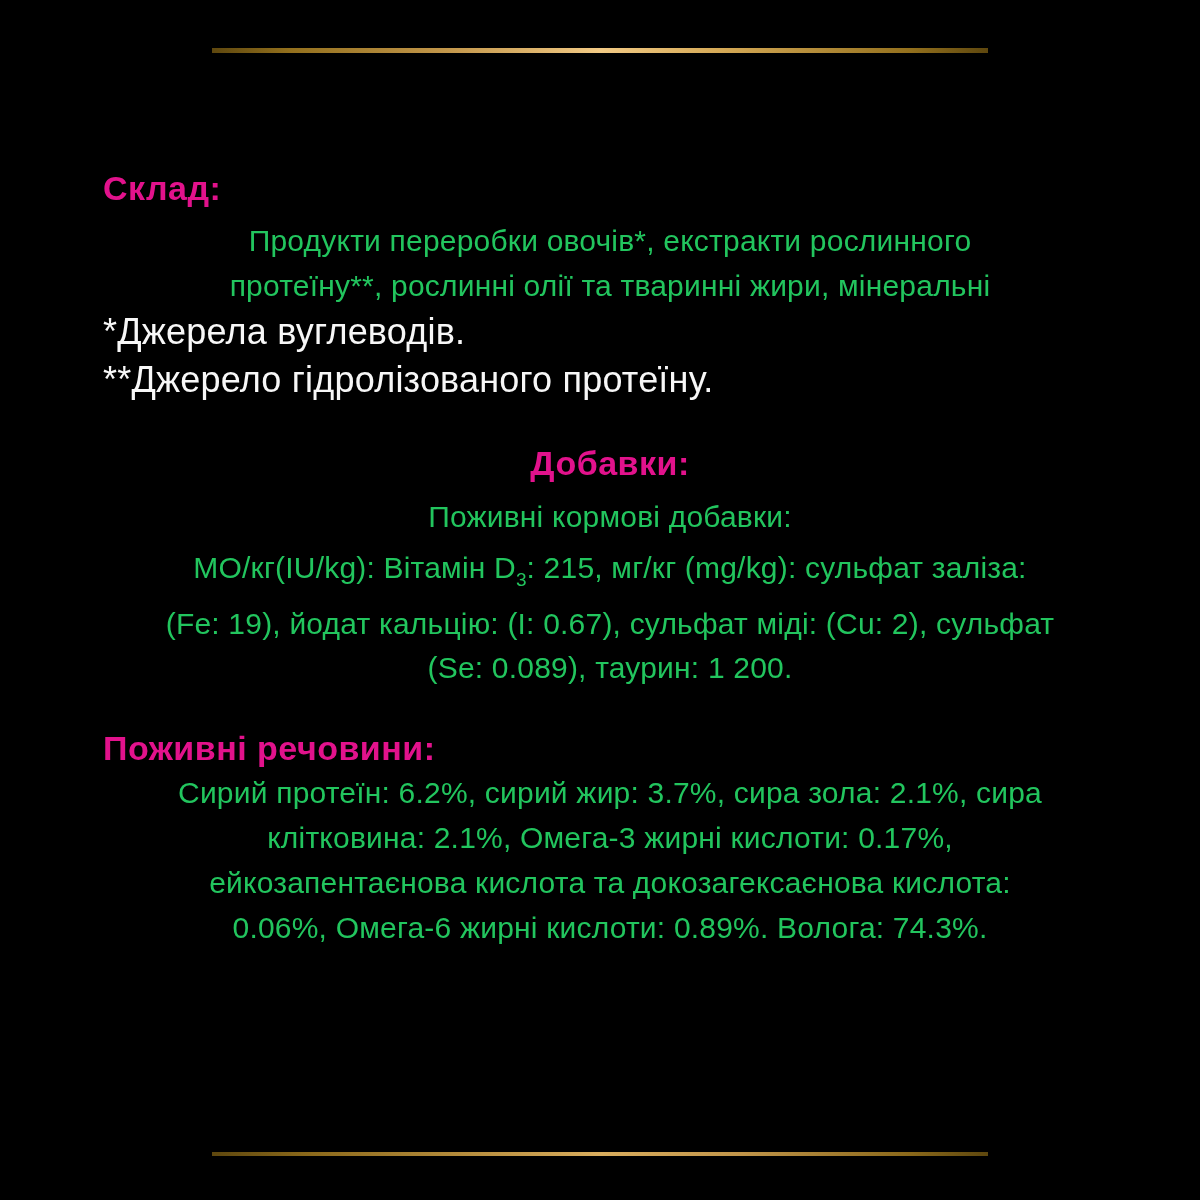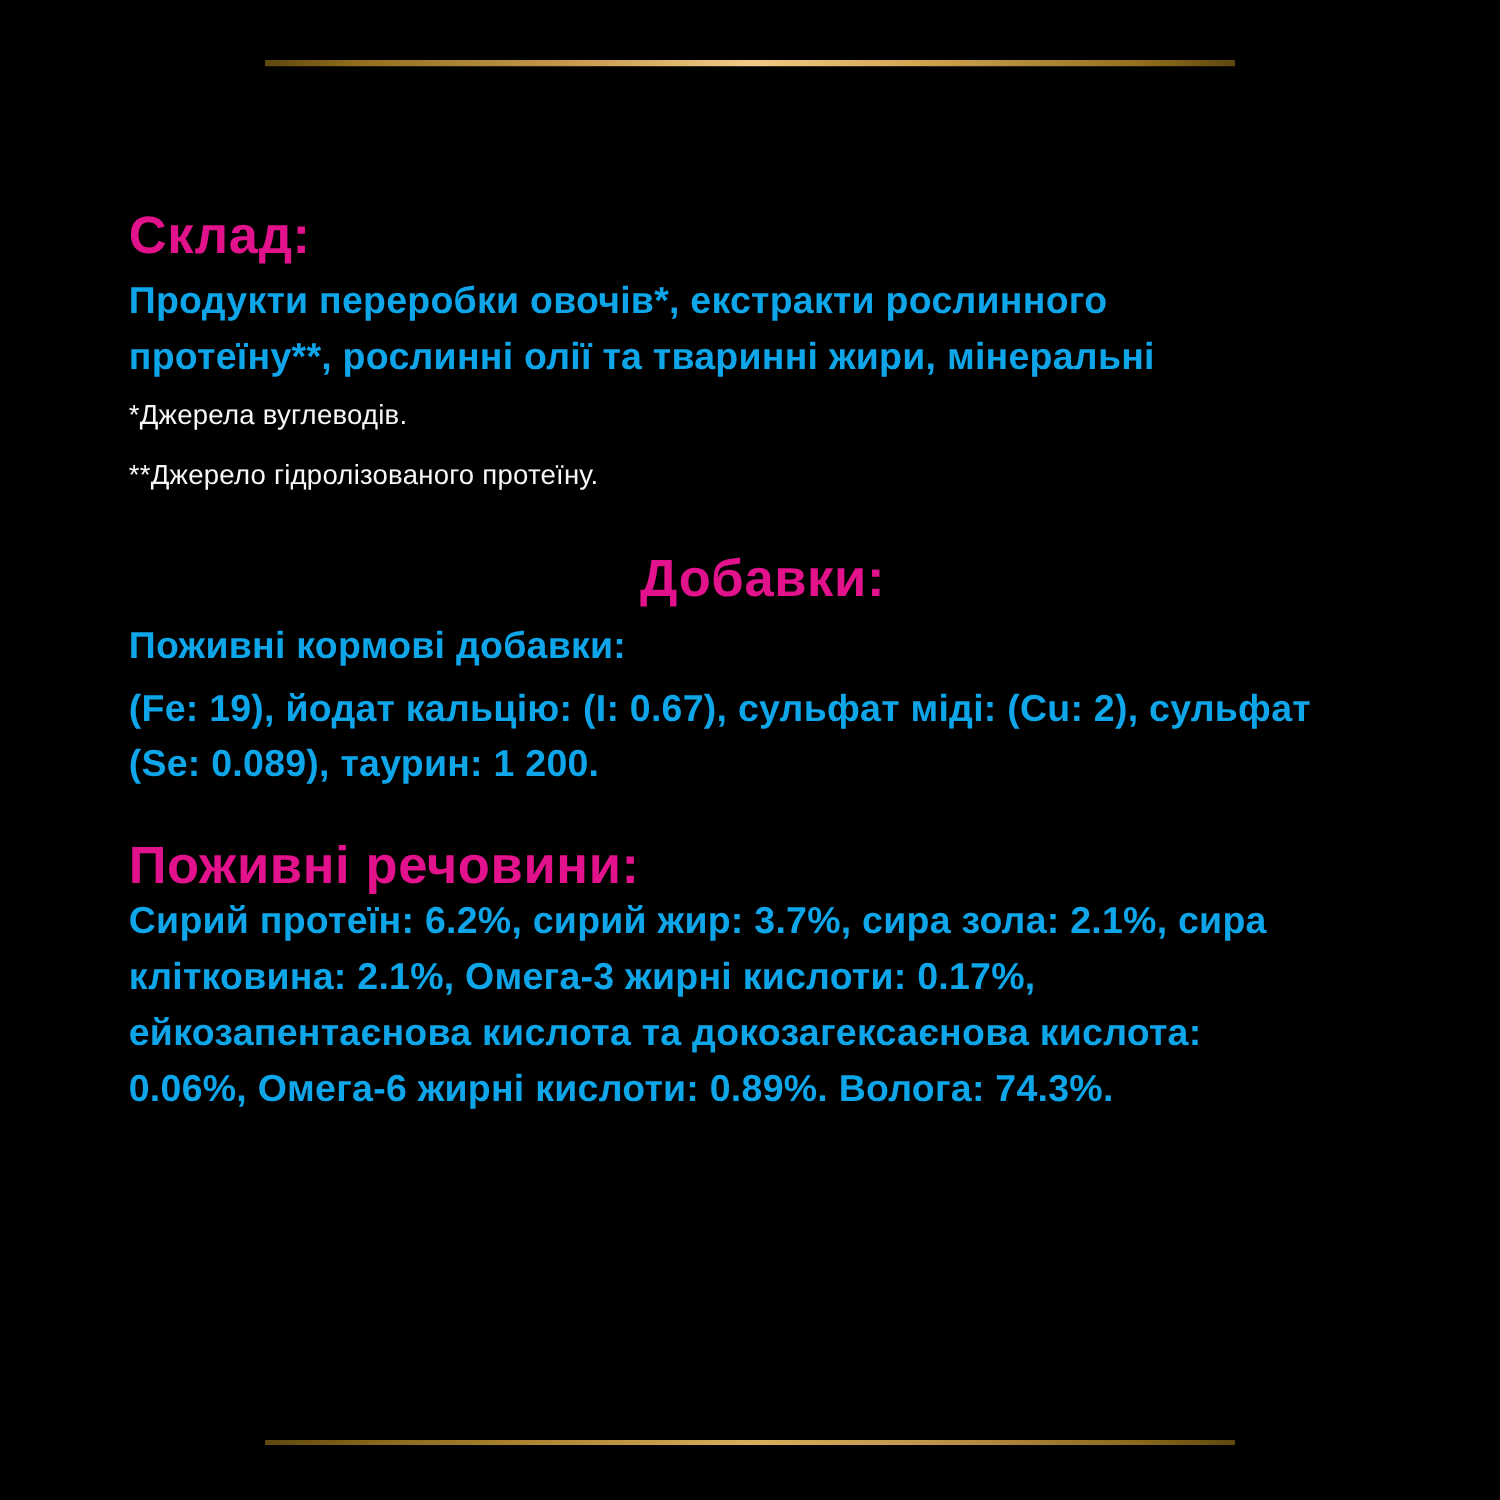--- a/index.html
+++ b/index.html
@@ -40,36 +40,37 @@
       #5e470e 100%);
   }
   .content {
     position: absolute;
     left: 103px;
     top: 0;
     width: 1014px;
   }
   .section-heading {
     font-weight: 700;
-    font-size: 42px;
+    font-size: 34px;
     line-height: 44px;
     letter-spacing: 0.5px;
     color: #e2128c;
   }
   .body-line {
-    font-weight: 700;
+    font-weight: 400;
     font-size: 30px;
     line-height: 45px;
     letter-spacing: 0.2px;
-    color: #0ea5e9;
+    color: #22c55e;
+    text-align: center;
   }
   .body-line.tight { line-height: 44px; }
   .footnote-line {
     font-weight: 400;
-    font-size: 22px;
+    font-size: 36px;
     line-height: 48px;
     letter-spacing: 0.2px;
     color: #f7f7f7;
   }
   .sub {
     font-size: 19px;
     vertical-align: -8px;
     letter-spacing: 0;
   }
   #h-sklad   { margin-top: 166px; }
@@ -97,20 +98,21 @@
     <div id="footnotes">
       <div class="footnote-line">*Джерела вуглеводів.</div>
       <div class="footnote-line">**Джерело гідролізованого протеїну.</div>
     </div>
   </div>
 
   <div class="section">
     <div id="h-dobavky" class="section-heading">Добавки:</div>
     <div id="p-intro" class="body-line">Поживні кормові добавки:</div>
     <div id="p-dobavky">
+      <div class="body-line tight"><span>МО/кг(IU/kg): Вітамін D</span><span class="sub">3</span><span>: 215, мг/кг (mg/kg): сульфат заліза:</span></div>
       <div class="body-line tight">(Fe: 19), йодат кальцію: (I: 0.67), сульфат міді: (Cu: 2), сульфат</div>
       <div class="body-line tight">(Se: 0.089), таурин: 1 200.</div>
     </div>
   </div>
 
   <div class="section">
     <div id="h-pozhyvni" class="section-heading">Поживні речовини:</div>
     <div id="p-pozhyvni">
       <div class="body-line">Сирий протеїн: 6.2%, сирий жир: 3.7%, сира зола: 2.1%, сира</div>
       <div class="body-line">клітковина: 2.1%, Омега-3 жирні кислоти: 0.17%,</div>

